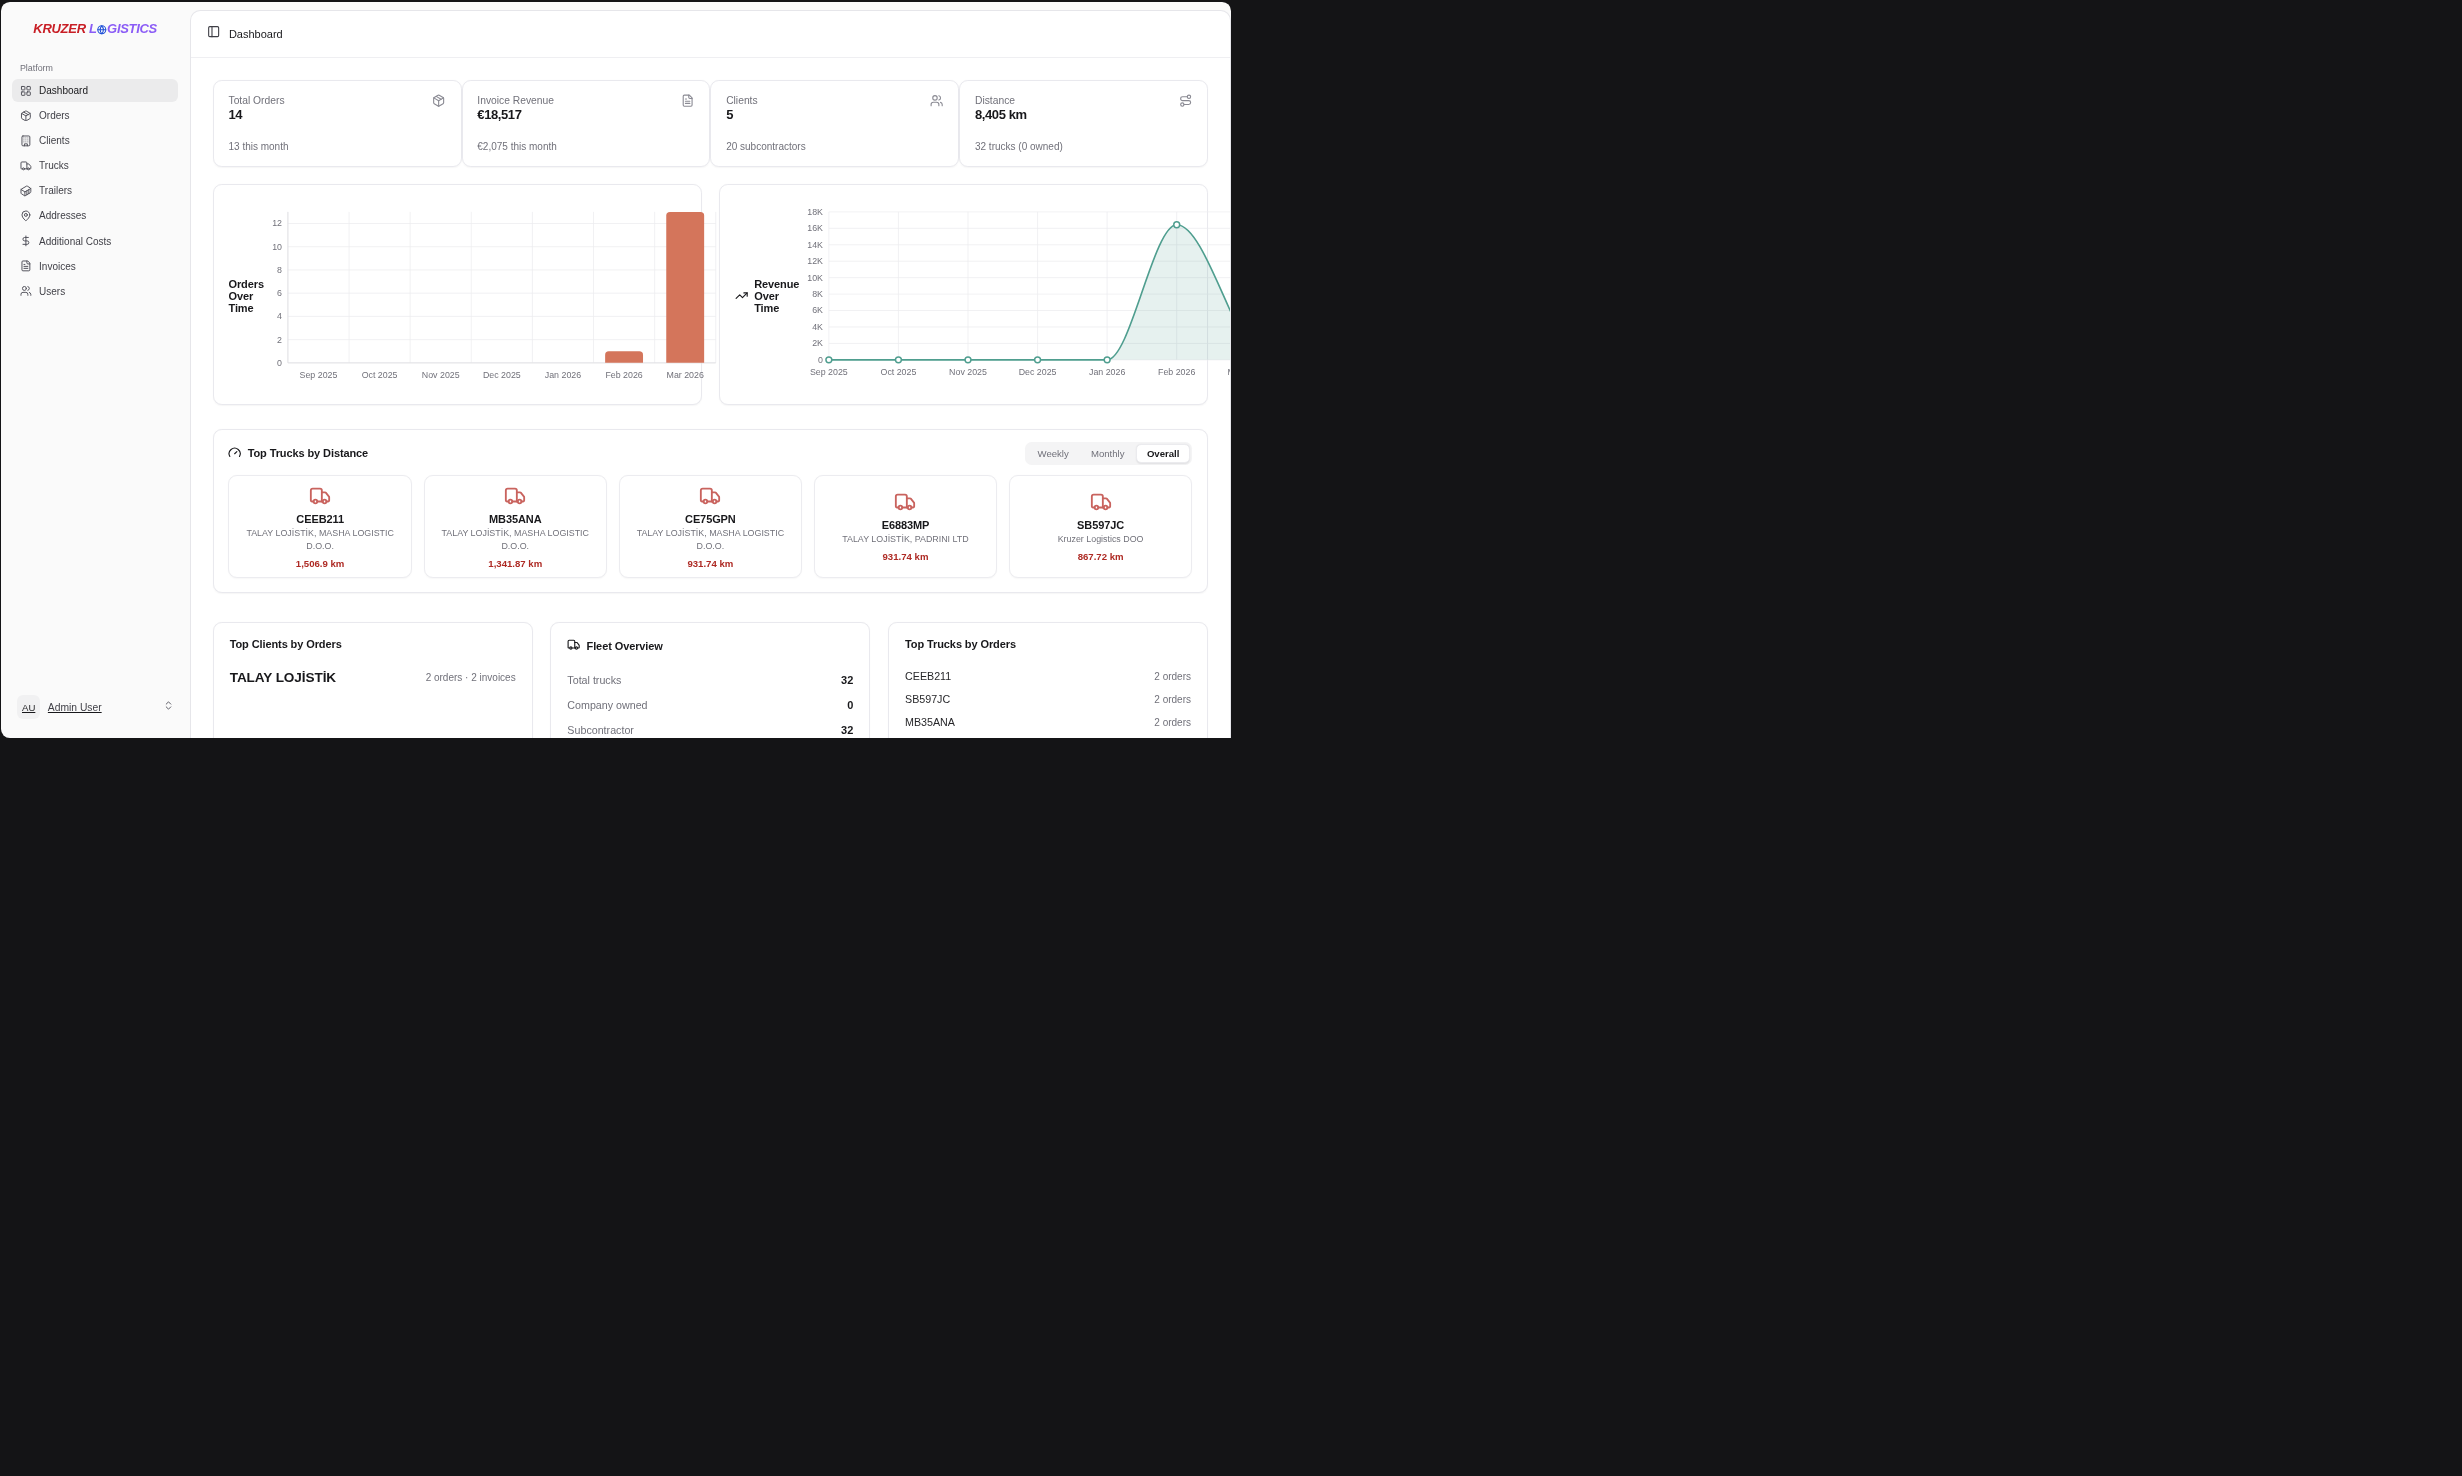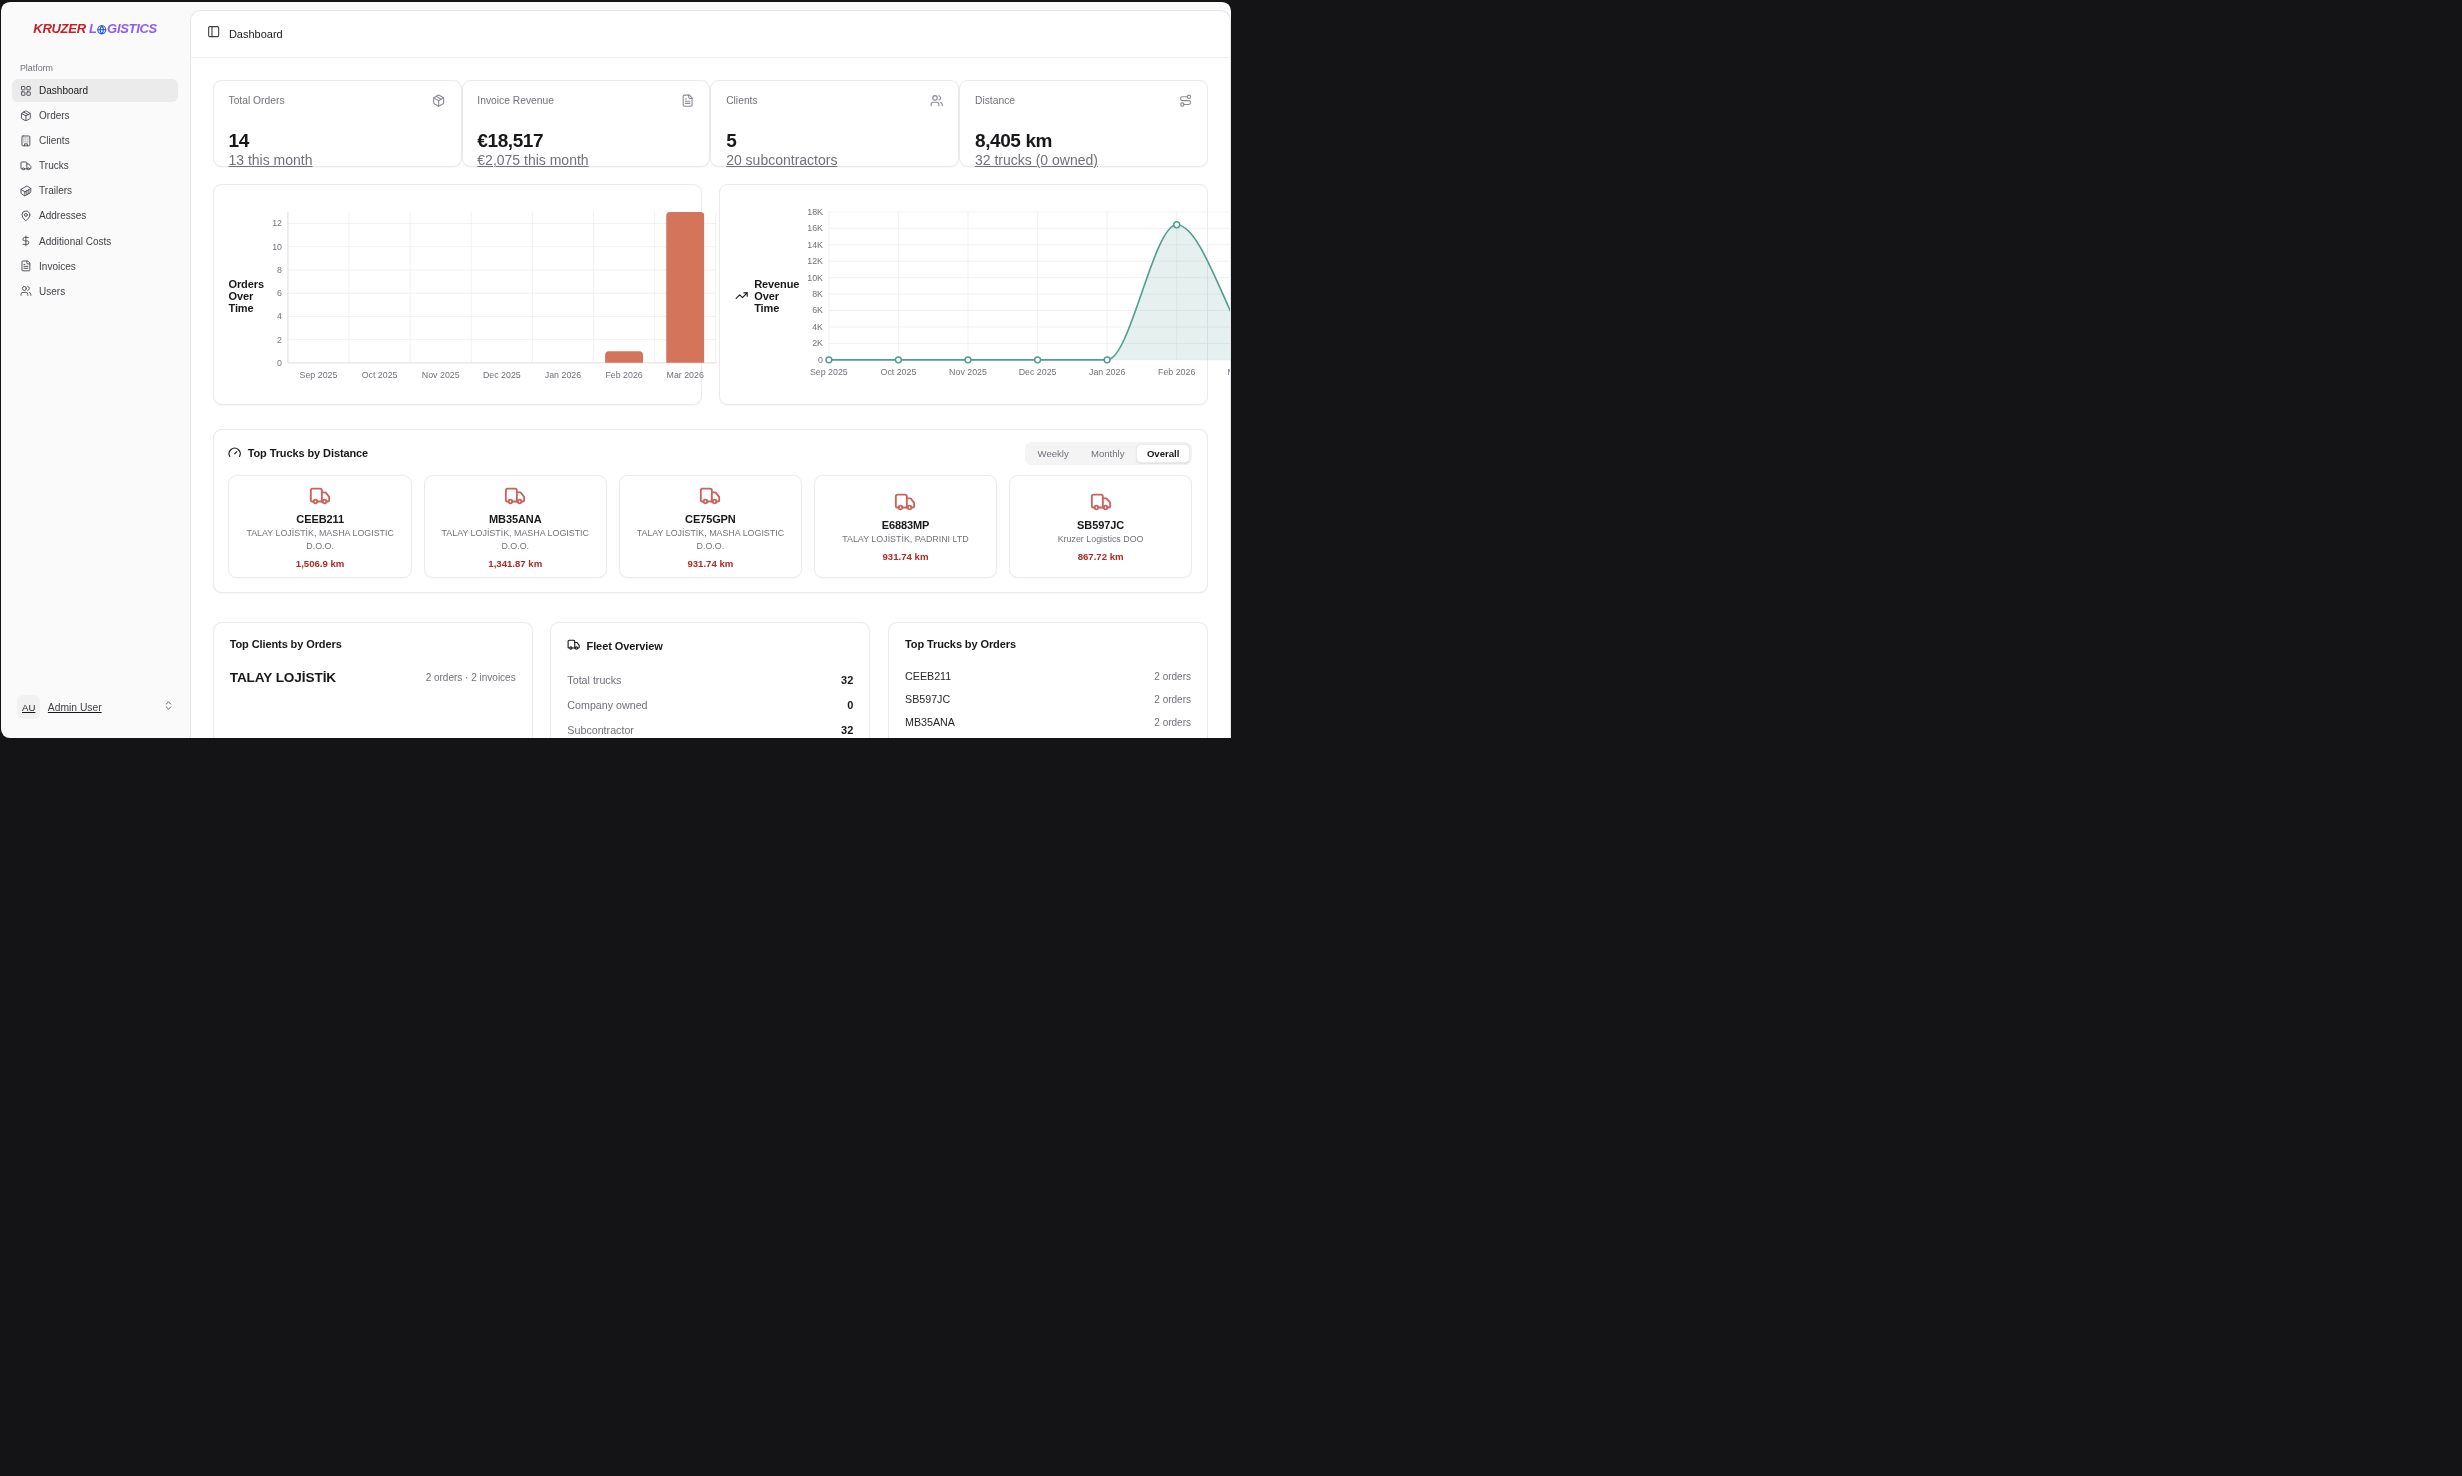--- a/index.html
+++ b/index.html
@@ -48,22 +48,22 @@
   
   .card{background:#fff;border:0.7px solid #e9e9ee;border-radius:8.9px;box-shadow:0 0.7px 1.5px rgba(16,16,20,0.04);box-sizing:border-box;}
   .card-title{font-size:11px;font-weight:600;letter-spacing:-0.1px;display:flex;align-items:center;gap:5.9px;}
   .card-title svg{width:13.3px;height:13.3px;color:#18181b;}
   
   .row-stats{display:flex;gap:0;margin-bottom:17.7px;align-items:flex-end;}
   .stat-card{flex:1;padding:13.3px 14.8px;height:87px;display:flex;flex-direction:column;}
   .stat-head{display:flex;align-items:center;justify-content:space-between;}
   .stat-label{font-size:10.3px;color:#71717a;}
   .stat-head svg{width:13.3px;height:13.3px;color:#8a8a93;}
-  .stat-value{font-size:19px;font-weight:700;letter-spacing:-0.4px;margin-top:23px;}
-  .stat-sub{font-size:14px;color:#71717a;margin-top:auto;text-decoration:underline;}
+  .stat-value{font-size:13px;font-weight:700;letter-spacing:-0.4px;margin-top:0;}
+  .stat-sub{font-size:10px;color:#71717a;margin-top:auto;}
   
   .row-charts{display:flex;gap:17.7px;margin-bottom:23.6px;}
   .chart-card{flex:1;height:221px;padding:13.3px 14.8px 10.3px 14.8px;display:flex;flex-direction:row;min-width:0;}
   .chart-host{flex:1;margin-top:7.4px;min-height:0;}
   
   .trucks-section{padding:11.8px 14.8px 13.3px 14.8px;margin-bottom:29.5px;}
   .trucks-head{display:flex;align-items:center;justify-content:space-between;}
   .segmented{display:flex;background:#f4f4f5;border-radius:6.6px;padding:2.2px;gap:1.5px;}
   .tab{font-size:9.6px;color:#71717a;padding:3.7px 10.3px;border-radius:5.2px;cursor:pointer;white-space:nowrap;}
   .tab.active{background:#fff;color:#18181b;font-weight:600;border:0.7px solid #ebebee;box-shadow:0 0.7px 1.5px rgba(16,16,20,0.08);padding:3px 9.6px;}

